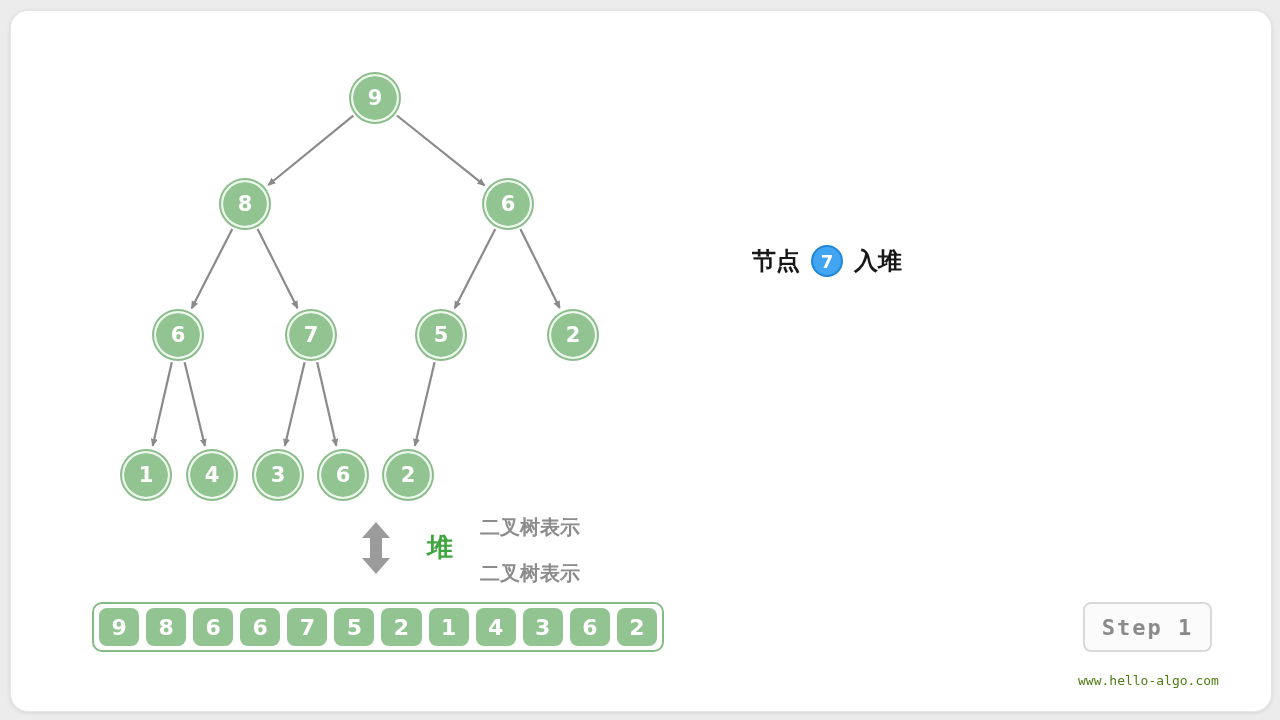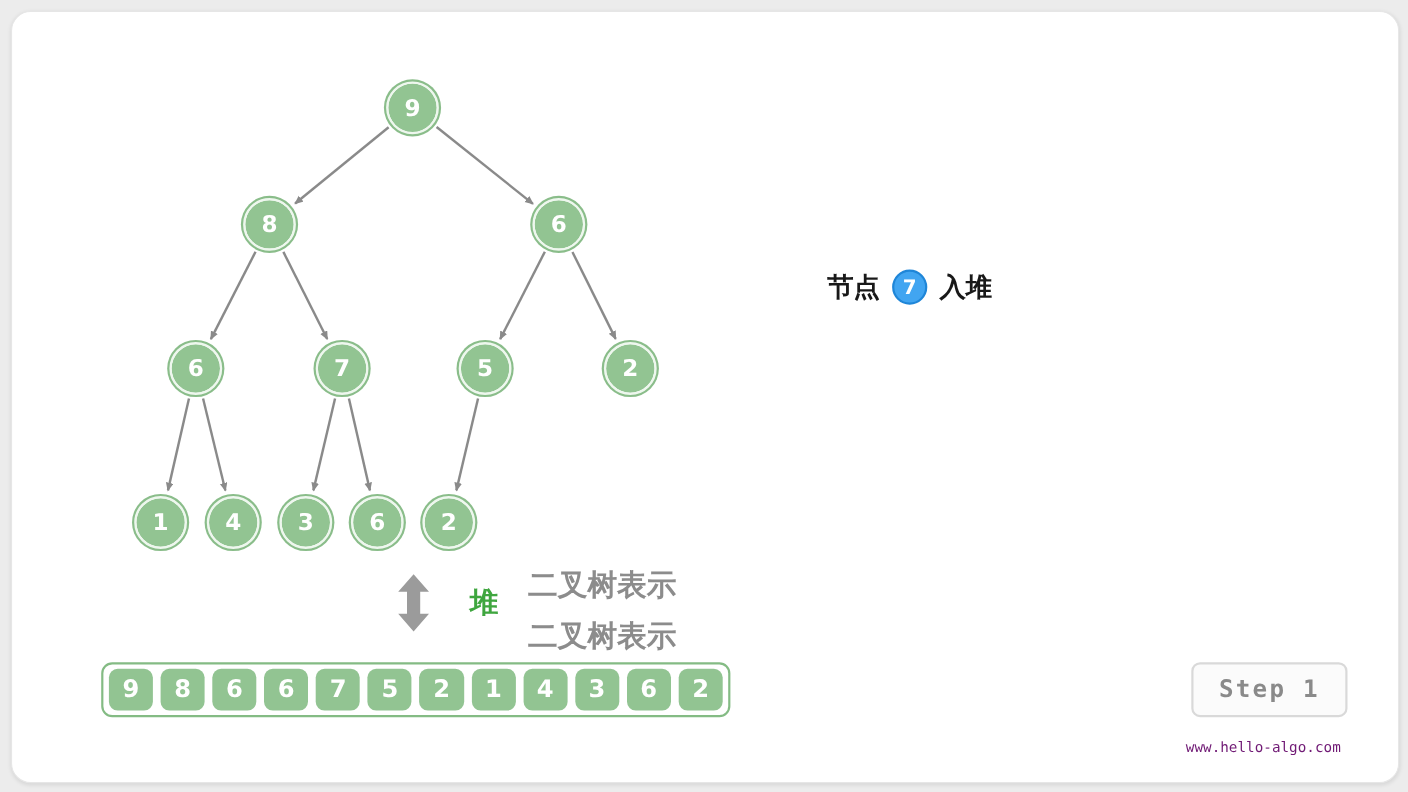--- a/index.html
+++ b/index.html
@@ -30,44 +30,44 @@
     display:flex;align-items:center;gap:11px;
     font-size:24px;font-weight:bold;color:#181818;margin-top:28px;
   }
   .bluenode{
     width:32px;height:32px;border-radius:50%;
     background:#41a5f1;border:2px solid #1f86d8;box-sizing:border-box;
     display:flex;align-items:center;justify-content:center;
     color:#ffffff;font-size:18px;font-weight:bold;
   }
   .heap-label{position:absolute;left:427px;top:530px;font-size:26px;font-weight:bold;color:#3fa63f;}
-  .repr{position:absolute;left:480px;font-size:27px;font-weight:bold;color:#8c8c8c;}
+  .repr{position:absolute;left:480px;font-size:20px;font-weight:bold;color:#8c8c8c;}
   .repr.tree{top:514px;}
   .repr.array{top:560px;}
   .arraybox{
     position:absolute;left:92px;top:602px;width:572px;height:50px;box-sizing:border-box;
     background:#ffffff;border:2px solid #84bb84;border-radius:10px;
     display:flex;gap:7px;padding:4px 5px;
   }
   .cell{
     flex:1;border-radius:8px;background:#92c492;
     display:flex;align-items:center;justify-content:center;
     color:#ffffff;font-size:22px;font-weight:bold;
   }
   .stepbox{
-    position:absolute;left:1083px;top:602px;width:142px;height:50px;box-sizing:border-box;
+    position:absolute;left:1083px;top:602px;width:129px;height:50px;box-sizing:border-box;
     background:#fbfbfb;border:2px solid #d9d9d9;border-radius:8px;
     display:flex;align-items:center;justify-content:center;
     font-family:"DejaVu Sans Mono","Liberation Mono",monospace;
     font-size:22px;font-weight:bold;color:#8a8a8a;letter-spacing:2px;
   }
   .watermark{
     position:absolute;left:1078px;top:673px;
     font-family:"DejaVu Sans Mono","Liberation Mono",monospace;
-    font-size:13px;color:#701a75;
+    font-size:13px;color:#4d7c0f;
   }
 </style>
 </head>
 <body>
 
 <div class="card"></div>
 
 <svg id="edges" width="1280" height="720">
   <defs>
     <marker id="arrow" markerWidth="9" markerHeight="8" refX="7" refY="3.5" orient="auto" markerUnits="userSpaceOnUse">

